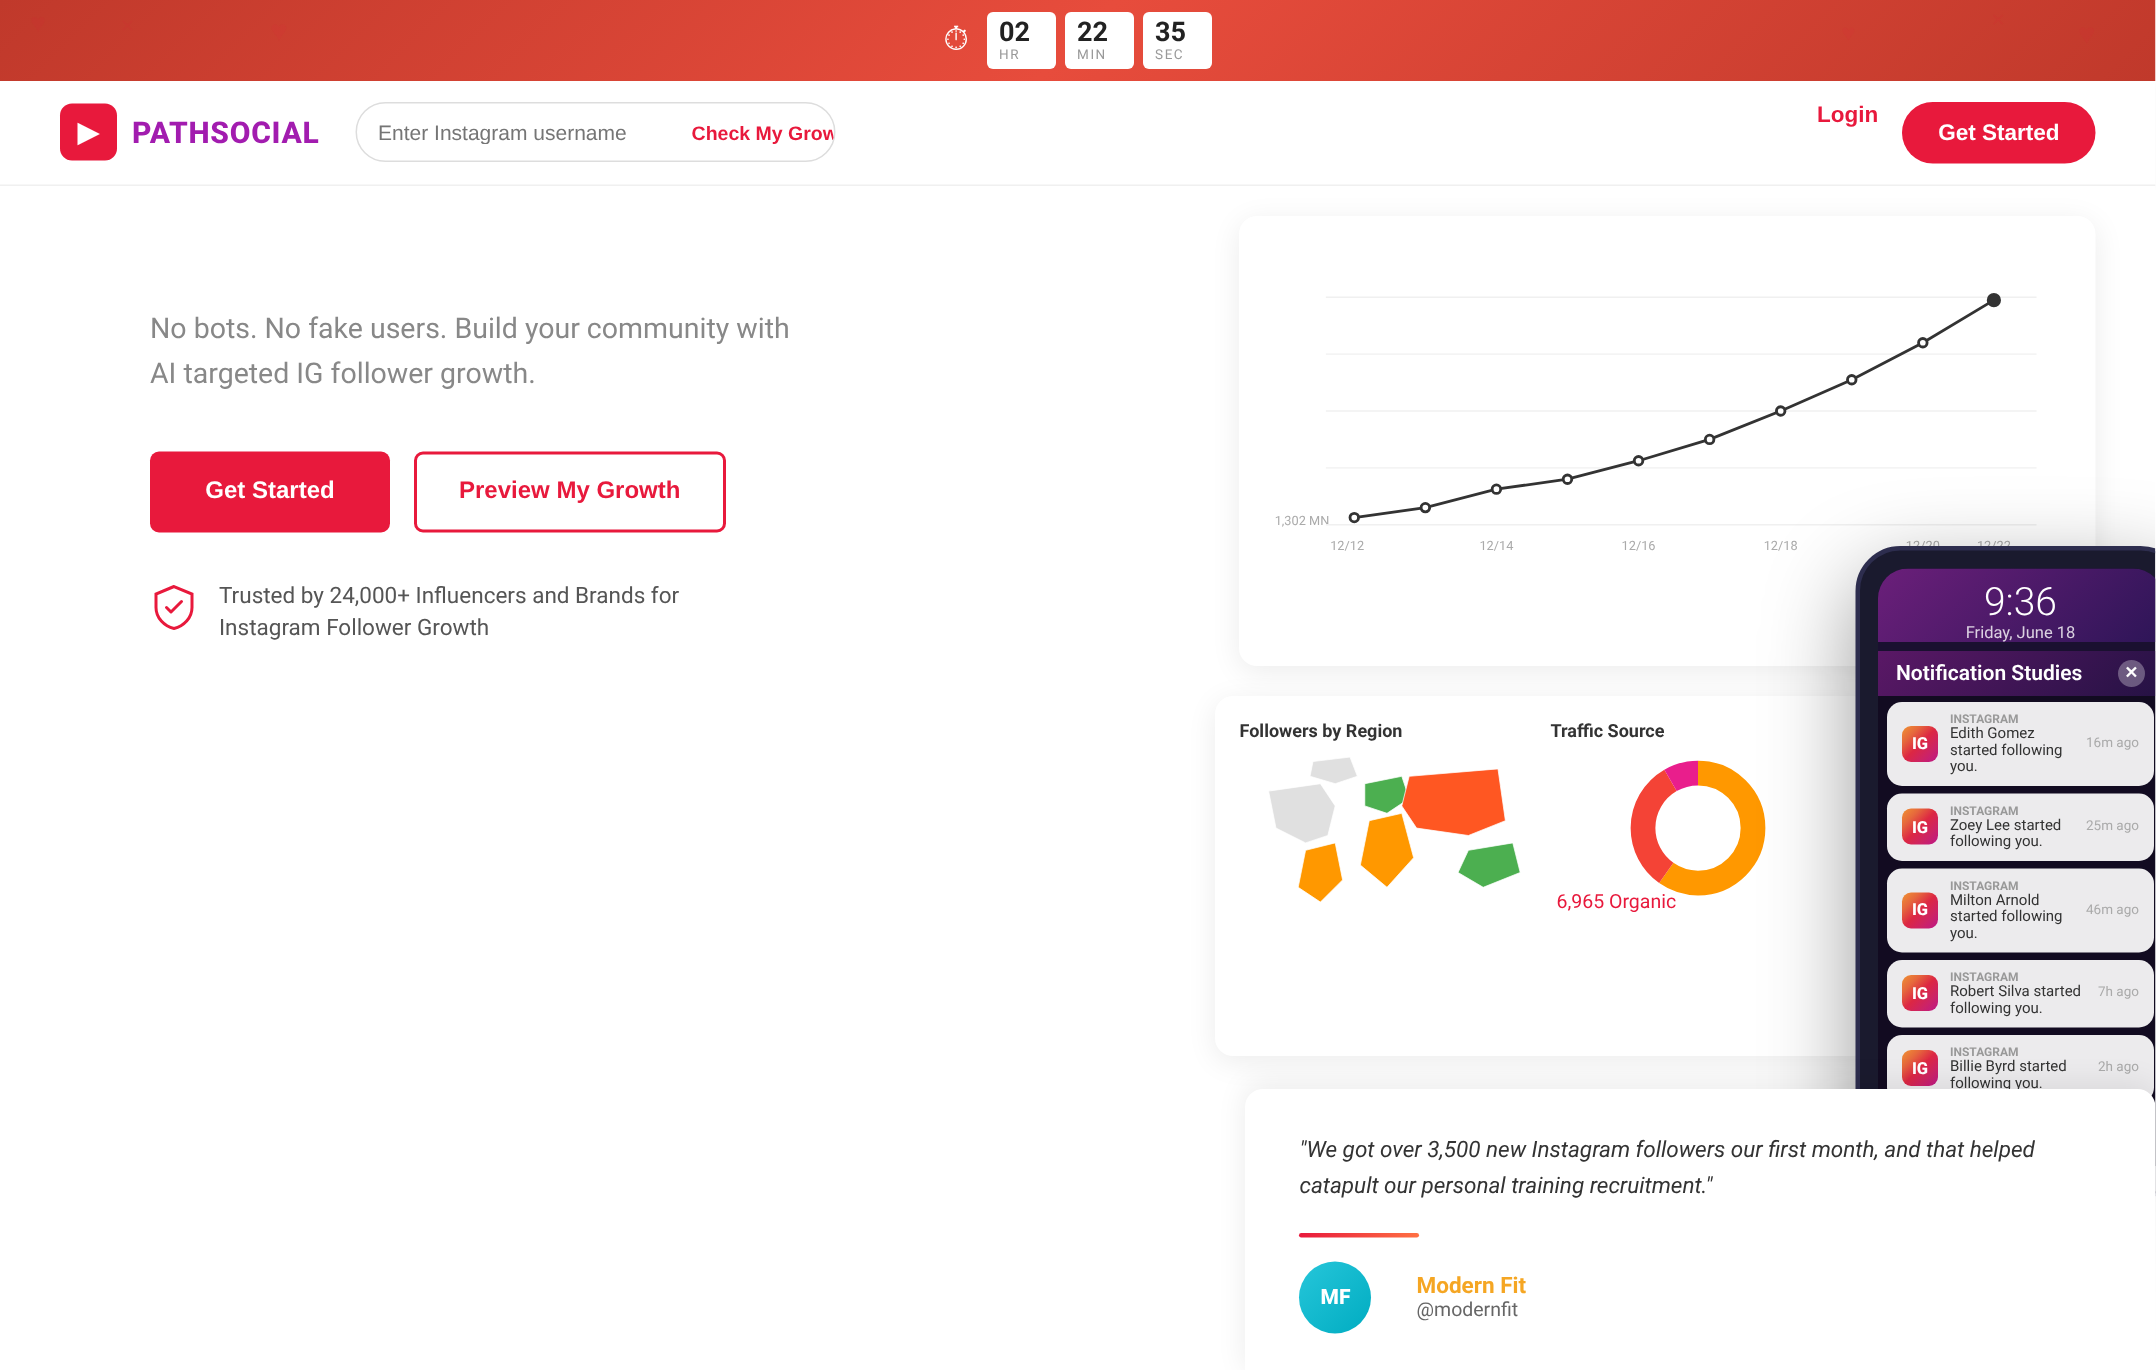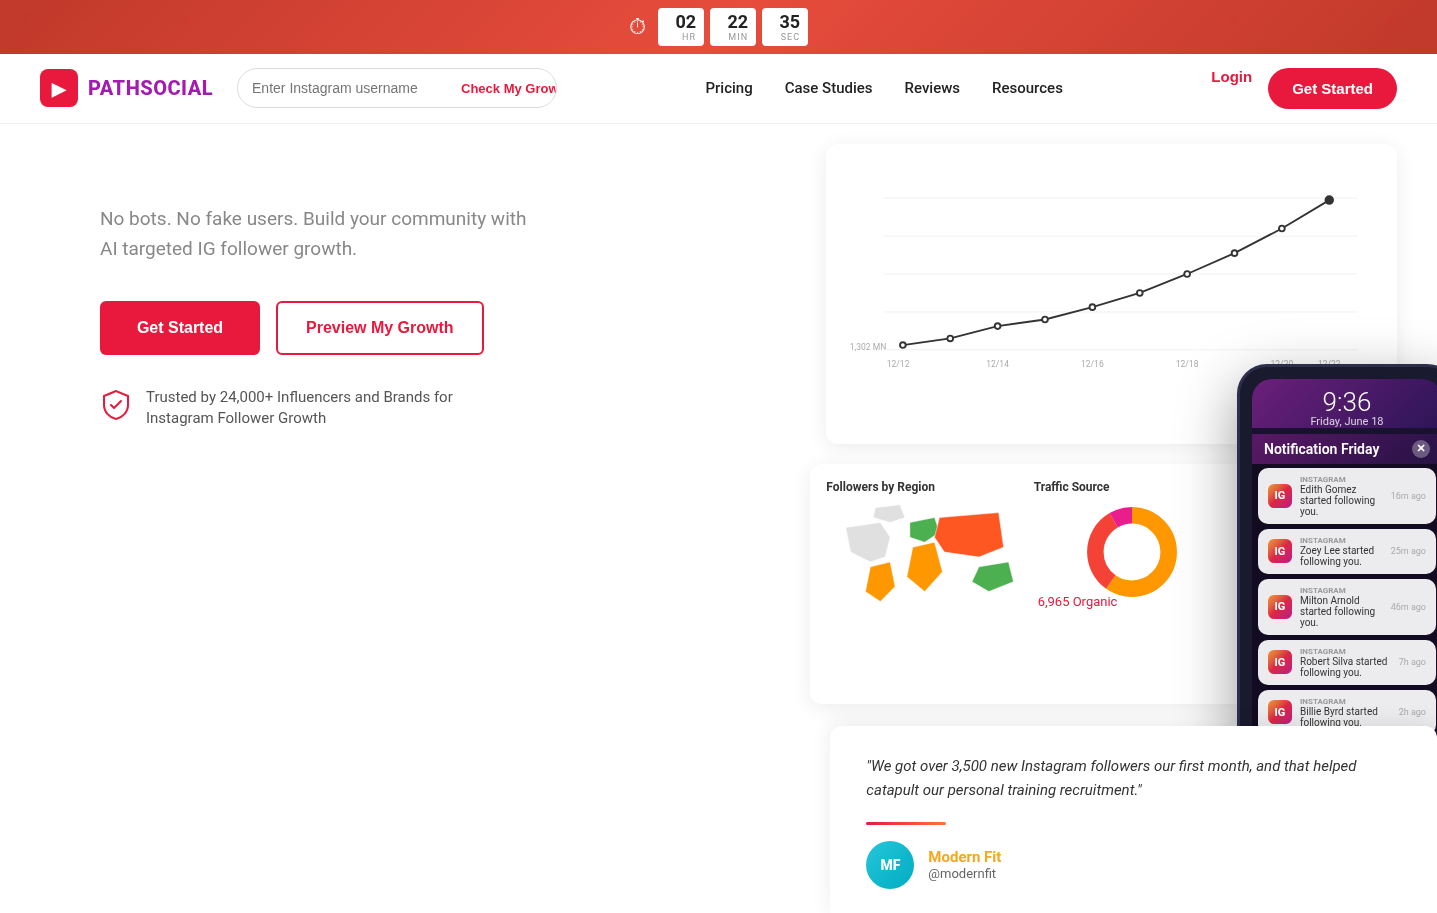--- a/index.html
+++ b/index.html
@@ -40,21 +40,21 @@
     .banner-pipe { opacity: 0.6; margin: 0 4px; }
     .countdown {
       display: flex;
       gap: 6px;
     }
     .countdown-item {
       background: white;
       color: #333;
       border-radius: 4px;
       padding: 4px 8px;
-      text-align: right;
+      text-align: left;
       min-width: 46px;
     }
     .countdown-number {
       font-size: 18px;
       font-weight: 700;
       line-height: 1.1;
       color: #222;
     }
     .countdown-label {
       font-size: 9px;
@@ -264,21 +264,20 @@
       height: 240px;
       background: white;
       border-radius: 12px;
       box-shadow: 0 4px 20px rgba(0,0,0,0.08);
       padding: 16px;
     }
     .analytics-inner {
       display: flex;
       gap: 10px;
       height: 100%;
-      justify-content: flex-end;
     }
     .analytics-section {
       flex: 1;
     }
     .analytics-section-title {
       font-size: 12px;
       font-weight: 700;
       color: #333;
       margin-bottom: 8px;
     }
@@ -376,21 +375,21 @@
     .testimonial-divider {
       height: 3px;
       width: 80px;
       background: linear-gradient(to right, #e8193c, #ff7043);
       margin-bottom: 16px;
       border-radius: 2px;
     }
     .testimonial-author {
       display: flex;
       align-items: center;
-      gap: 14px;
+      gap: 30px;
     }
     .author-avatar {
       width: 48px;
       height: 48px;
       background: linear-gradient(135deg, #26c6da, #00acc1);
       border-radius: 50%;
       display: flex;
       align-items: center;
       justify-content: center;
       color: white;
@@ -466,26 +465,20 @@
   <div style="display:flex;align-items:center;gap:24px;">
     <a class="logo" href="#">
       <div class="logo-icon">▶</div>
       <span class="logo-name">PATHSOCIAL</span>
     </a>
     <div class="search-bar">
       <input class="search-input" type="text" placeholder="Enter Instagram username" style="">
       <button class="search-btn">Check My Growth</button>
     </div>
   </div>
-  <div class="nav-links">
-    <a class="nav-link" href="#">Pricing</a>
-    <a class="nav-link" href="#">Case Studies</a>
-    <a class="nav-link" href="#">Reviews</a>
-    <a class="nav-link" href="#">Resources</a>
-  </div>
   <div class="nav-actions">
     <button class="login-btn">Login</button>
     <button class="get-started-btn">Get Started</button>
   </div>
 </nav>
 
 <section class="hero">
 
   <div class="hero-left">
     <p class="hero-subtitle">No bots. No fake users. Build your community with AI targeted IG follower growth.</p>
@@ -581,21 +574,21 @@
         </div>
       </div>
 
       <div class="phone-mockup">
         <div class="phone-screen">
           <div style="background:linear-gradient(135deg,#6b1f7a,#2d1557);padding:10px 14px 0;">
             <div class="phone-time">9:36</div>
             <div class="phone-date">Friday, June 18</div>
           </div>
           <div style="background:linear-gradient(135deg,#5a1866,#251244);padding:6px 12px;display:flex;justify-content:space-between;align-items:center;">
-            <span class="notification-center-title" style="padding:0;background:none;">Notification Friday</span>
+            <span class="notification-center-title" style="padding:0;background:none;">Notification Studies</span>
             <span style="color:white;background:rgba(255,255,255,0.3);border-radius:50%;width:18px;height:18px;display:flex;align-items:center;justify-content:center;font-size:11px;font-weight:700;">✕</span>
           </div>
           <div class="notifications-list">
             <div class="notification-item">
               <div class="notif-ig-icon">IG</div>
               <div class="notif-content">
                 <div class="notif-app">INSTAGRAM</div>
                 <div class="notif-text">Edith Gomez started following you.</div>
               </div>
               <div class="notif-time">16m ago</div>

